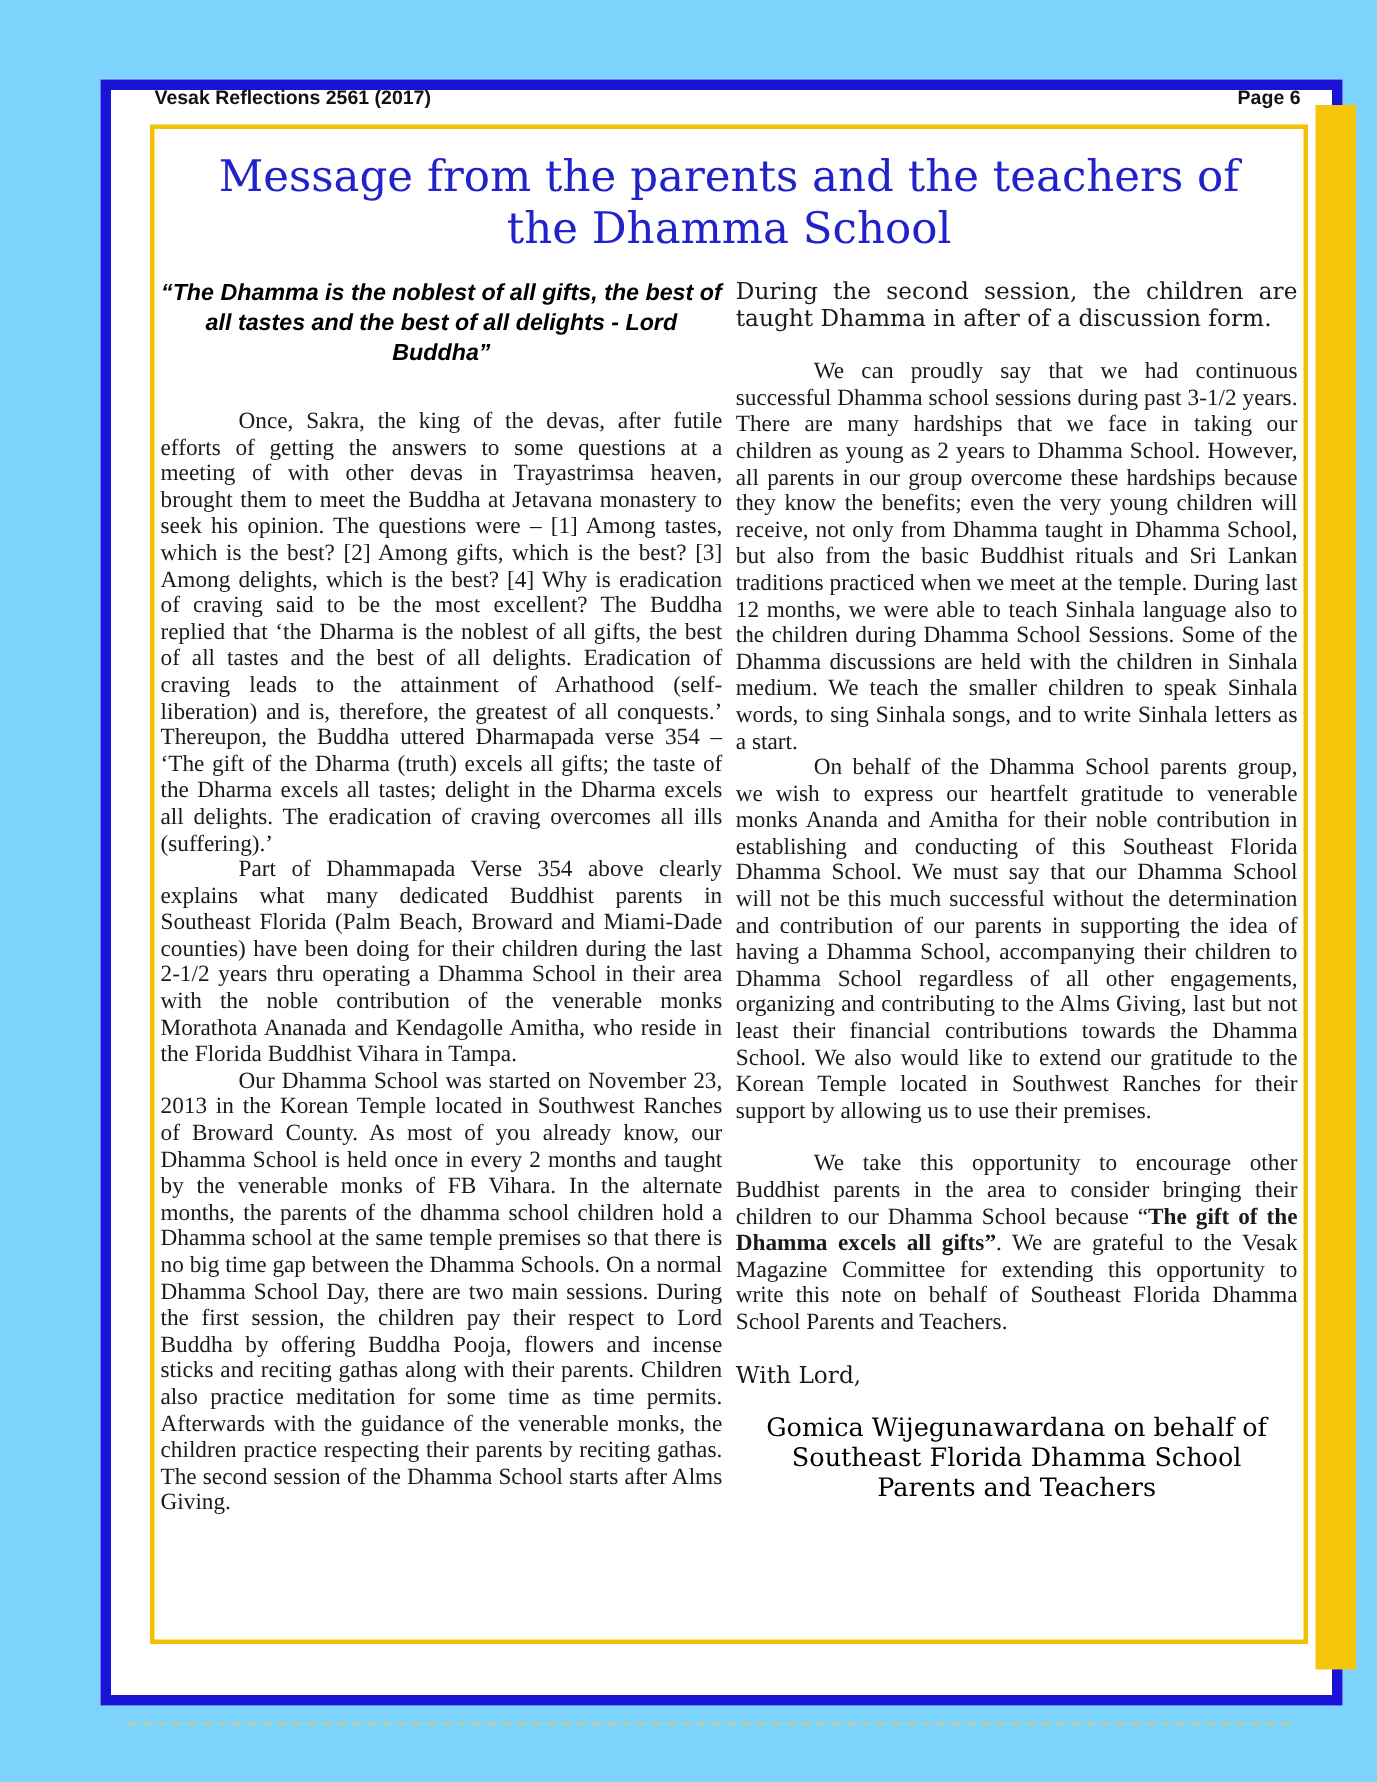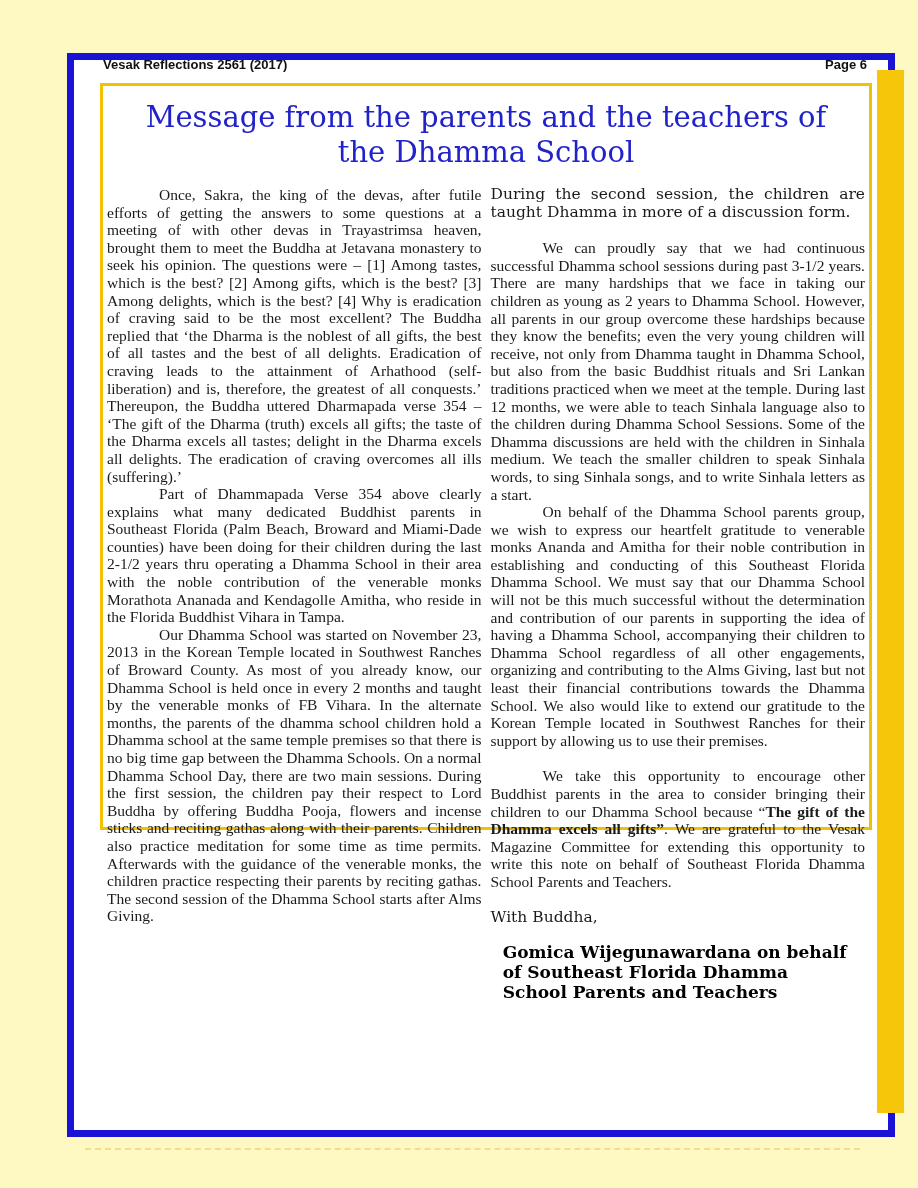--- a/index.html
+++ b/index.html
@@ -1,32 +1,32 @@
 <!DOCTYPE html>
 <html><head>
 <meta charset="utf-8">
 <style>
   html,body { margin:0; padding:0; background:#ffffff; }
   .page {
     position:relative; width:918px; height:1188px;
-    background:#fef9c3; overflow:hidden;
+    background:#7dd3fc; overflow:hidden;
     font-family:"DejaVu Serif", serif;
   }
   .blue-frame {
     position:absolute; left:67px; top:53px; width:828px; height:1084px;
     border:7px solid #1a13d6; box-sizing:border-box; background:#ffffff;
   }
   .page-header {
     position:absolute; left:103px; top:57px; width:764px;
     display:flex; justify-content:space-between;
     font-family:"Liberation Sans", sans-serif; font-weight:bold;
     font-size:13px; color:#111111;
   }
   .gold-box {
-    position:absolute; left:100px; top:83px; width:772px; height:747px;
+    position:absolute; left:100px; top:83px; width:772px; height:1013px;
     border:3px solid #f2c101; box-sizing:border-box; background:#ffffff;
     padding:12px 4px 0 4px;
   }
   .article-title {
     margin:2px auto 0 auto; max-width:700px;
     font-family:"DejaVu Serif", serif; font-weight:normal;
     font-size:29px; line-height:35px; text-align:center; color:#2222cb;
   }
   .columns { display:flex; gap:9px; margin-top:16px; }
   .col {
@@ -38,22 +38,22 @@
     font-weight:bold; font-style:italic;
     font-size:15.5px; line-height:20px; text-align:center; color:#000000;
     margin:0 0 26px 0;
   }
   .col p { margin:0; }
   .indent { text-indent:52px;font-family:Liberation Serif, serif; }
   .gap { margin-top:18px !important; }
   .closing { margin-top:18px !important; text-align:left; }
   .signature {
     margin:16px auto 0 auto; max-width:350px;
-    font-weight:bold; font-size:17px; line-height:20px;
-    text-align:left; color:#000000;
+    font-weight:normal; font-size:17px; line-height:20px;
+    text-align:center; color:#000000;
   }
   .gold-bar {
     position:absolute; left:877px; top:70px; width:27px; height:1043px;
     background:#f6c60a; z-index:5;
   }
   .bottom-dashed-line {
     position:absolute; left:85px; top:1148px; width:775px; height:0;
     border-top:2px dashed #edc766; opacity:0.55;
   }
 </style>
@@ -68,31 +68,32 @@
     <span>Vesak Reflections 2561 (2017)</span>
     <span>Page 6</span>
   </div>
 
   <div class="gold-box">
     <h1 class="article-title">Message from the parents and the teachers of the Dhamma School</h1>
 
     <div class="columns">
 
       <div class="col">
+        <div class="quote">“The Dhamma is the noblest of all gifts, the best of all tastes and the best of all delights - Lord Buddha”</div>
         <p class="indent">Once, Sakra, the king of the devas, after futile efforts of getting the answers to some questions at a meeting of with other devas in Trayastrimsa heaven, brought them to meet the Buddha at Jetavana monastery to seek his opinion. The questions were – [1] Among tastes, which is the best? [2] Among gifts, which is the best? [3] Among delights, which is the best? [4] Why is eradication of craving said to be the most excellent? The Buddha replied that ‘the Dharma is the noblest of all gifts, the best of all tastes and the best of all delights. Eradication of craving leads to the attainment of Arhathood (self-liberation) and is, therefore, the greatest of all conquests.’ Thereupon, the Buddha uttered Dharmapada verse 354 – ‘The gift of the Dharma (truth) excels all gifts; the taste of the Dharma excels all tastes; delight in the Dharma excels all delights. The eradication of craving overcomes all ills (suffering).’</p>
         <p class="indent">Part of Dhammapada Verse 354 above clearly explains what many dedicated Buddhist parents in Southeast Florida (Palm Beach, Broward and Miami-Dade counties) have been doing for their children during the last 2-1/2 years thru operating a Dhamma School in their area with the noble contribution of the venerable monks Morathota Ananada and Kendagolle Amitha, who reside in the Florida Buddhist Vihara in Tampa.</p>
         <p class="indent">Our Dhamma School was started on November 23, 2013 in the Korean Temple located in Southwest Ranches of Broward County. As most of you already know, our Dhamma School is held once in every 2 months and taught by the venerable monks of FB Vihara. In the alternate months, the parents of the dhamma school children hold a Dhamma school at the same temple premises so that there is no big time gap between the Dhamma Schools. On a normal Dhamma School Day, there are two main sessions. During the first session, the children pay their respect to Lord Buddha by offering Buddha Pooja, flowers and incense sticks and reciting gathas along with their parents. Children also practice meditation for some time as time permits. Afterwards with the guidance of the venerable monks, the children practice respecting their parents by reciting gathas. The second session of the Dhamma School starts after Alms Giving.</p>
       </div>
 
       <div class="col">
-        <p>During the second session, the children are taught Dhamma in more of a discussion form.</p>
+        <p>During the second session, the children are taught Dhamma in after of a discussion form.</p>
         <p class="indent gap">We can proudly say that we had continuous successful Dhamma school sessions during past 3-1/2 years. There are many hardships that we face in taking our children as young as 2 years to Dhamma School. However, all parents in our group overcome these hardships because they know the benefits; even the very young children will receive, not only from Dhamma taught in Dhamma School, but also from the basic Buddhist rituals and Sri Lankan traditions practiced when we meet at the temple. During last 12 months, we were able to teach Sinhala language also to the children during Dhamma School Sessions. Some of the Dhamma discussions are held with the children in Sinhala medium. We teach the smaller children to speak Sinhala words, to sing Sinhala songs, and to write Sinhala letters as a start.</p>
         <p class="indent">On behalf of the Dhamma School parents group, we wish to express our heartfelt gratitude to venerable monks Ananda and Amitha for their noble contribution in establishing and conducting of this Southeast Florida Dhamma School. We must say that our Dhamma School will not be this much successful without the determination and contribution of our parents in supporting the idea of having a Dhamma School, accompanying their children to Dhamma School regardless of all other engagements, organizing and contributing to the Alms Giving, last but not least their financial contributions towards the Dhamma School. We also would like to extend our gratitude to the Korean Temple located in Southwest Ranches for their support by allowing us to use their premises.</p>
         <p class="indent gap"><span>We take this opportunity to encourage other Buddhist parents in the area to consider bringing their children to our Dhamma School because “</span><b>The gift of the Dhamma excels all gifts”</b><span>. We are grateful to the Vesak Magazine Committee for extending this opportunity to write this note on behalf of Southeast Florida Dhamma School Parents and Teachers.</span></p>
-        <p class="closing">With Buddha,</p>
+        <p class="closing">With Lord,</p>
         <div class="signature">Gomica Wijegunawardana on behalf of Southeast Florida Dhamma School Parents and Teachers</div>
       </div>
 
     </div>
   </div>
 
   <div class="gold-bar"></div>
   <div class="bottom-dashed-line"></div>
 
 </div>

